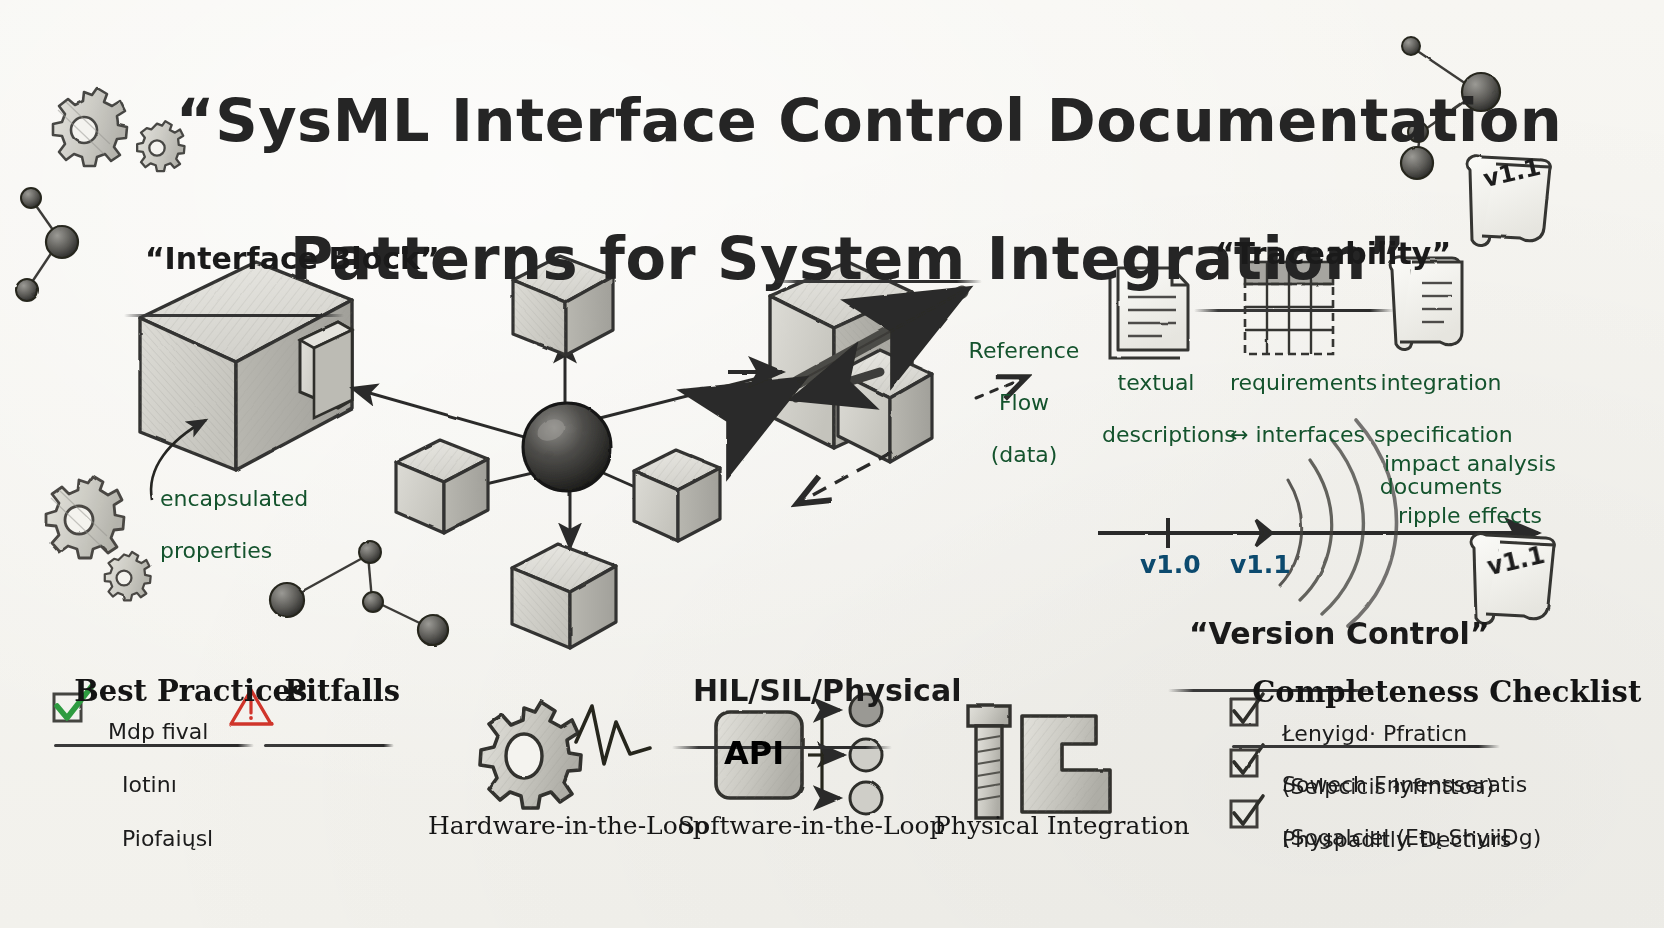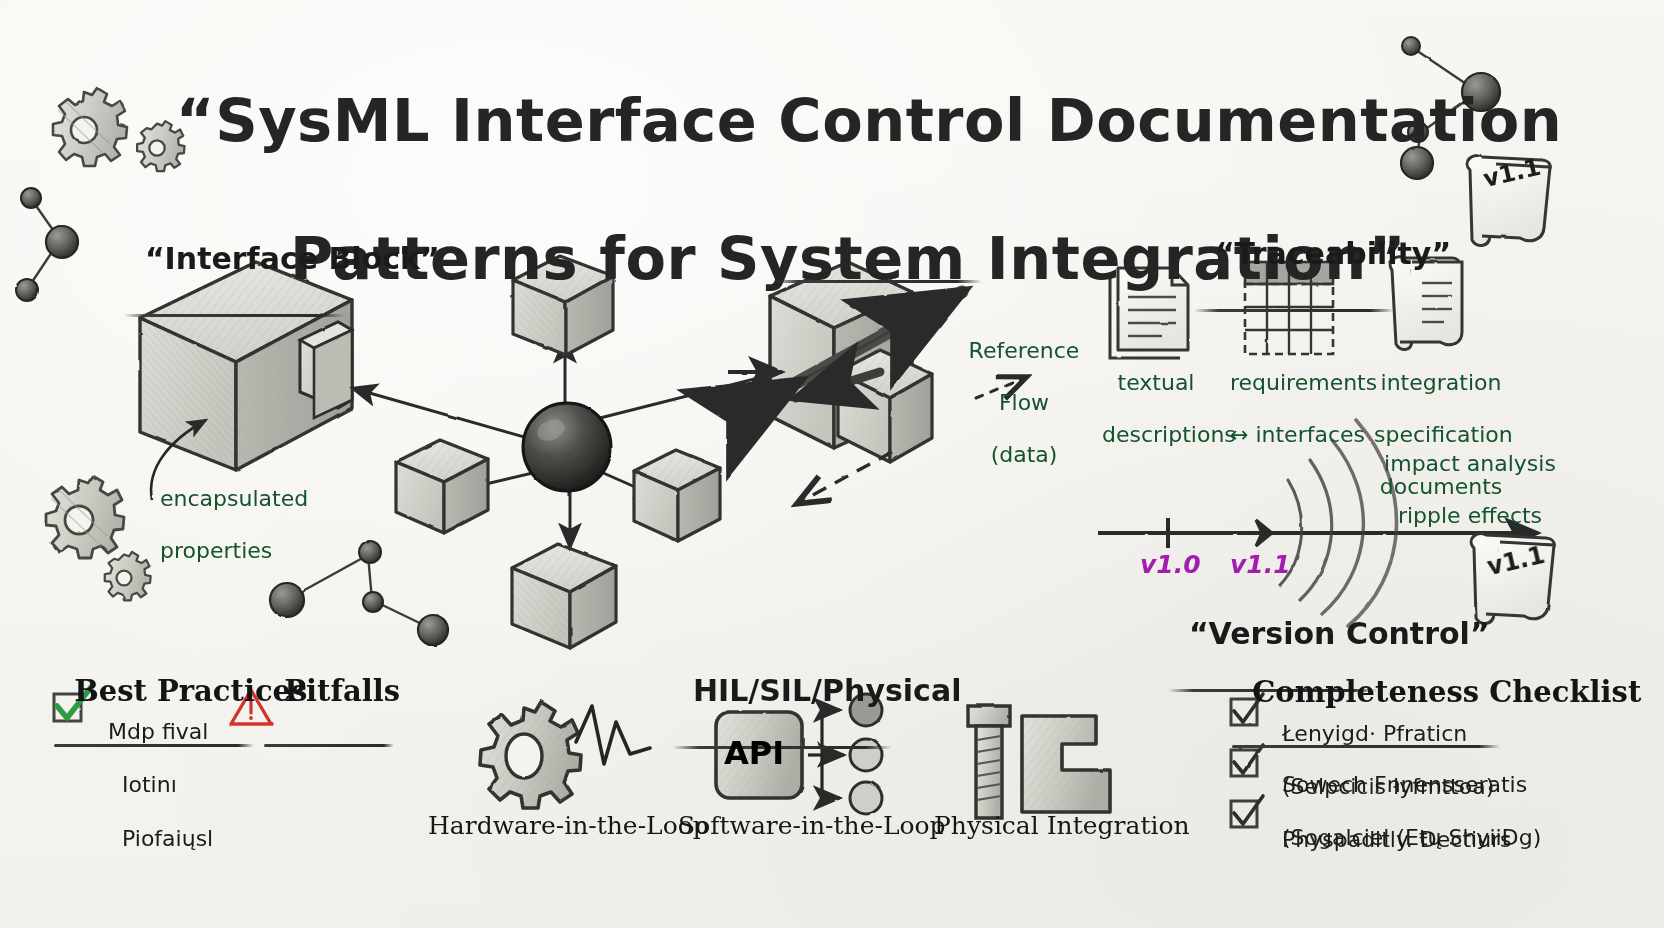--- a/index.html
+++ b/index.html
@@ -55,21 +55,21 @@
     border-radius:2px;
   }
 
   .note{font-size:22px;color:#14532d;line-height:1.18;}
   .note.c{text-align:center;}
   .cap{font-size:25px;color:#161616;font-family:"DejaVu Serif", serif;}
 
   .listline{font-size:22px;color:#1c1c1c;line-height:1.22;}
   .garb{font-family:"DejaVu Sans", sans-serif;}
 
-  .vtick{font-size:25px;font-weight:700;color:#a21caf;font-style:italic;}
+  .vtick{font-size:25px;font-weight:700;color:#0c4a6e;}
 </style>
 </head>
 <body>
 
 <div class="paper"></div>
 
 <div class="canvas">
 
 <svg class="layer" viewBox="0 0 1664 928">
   <defs>

